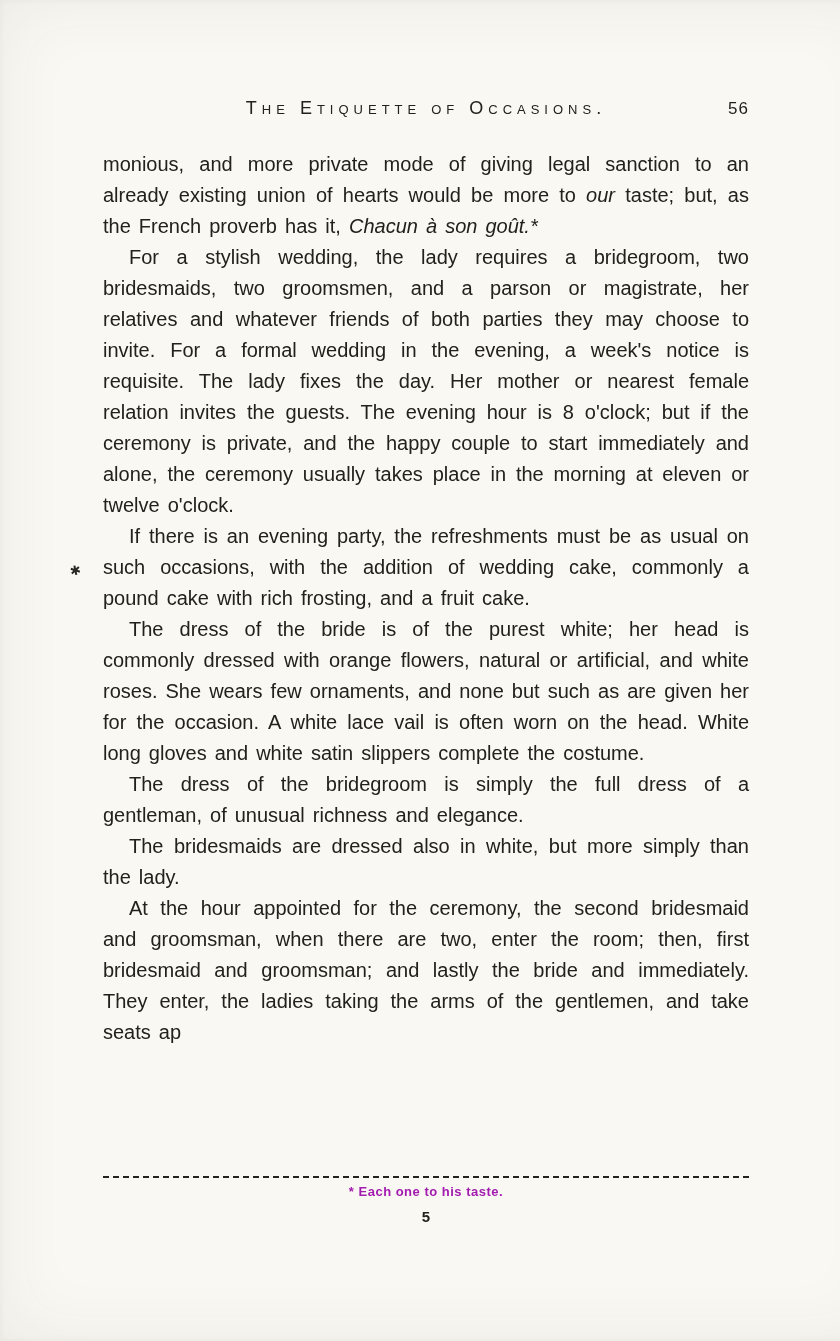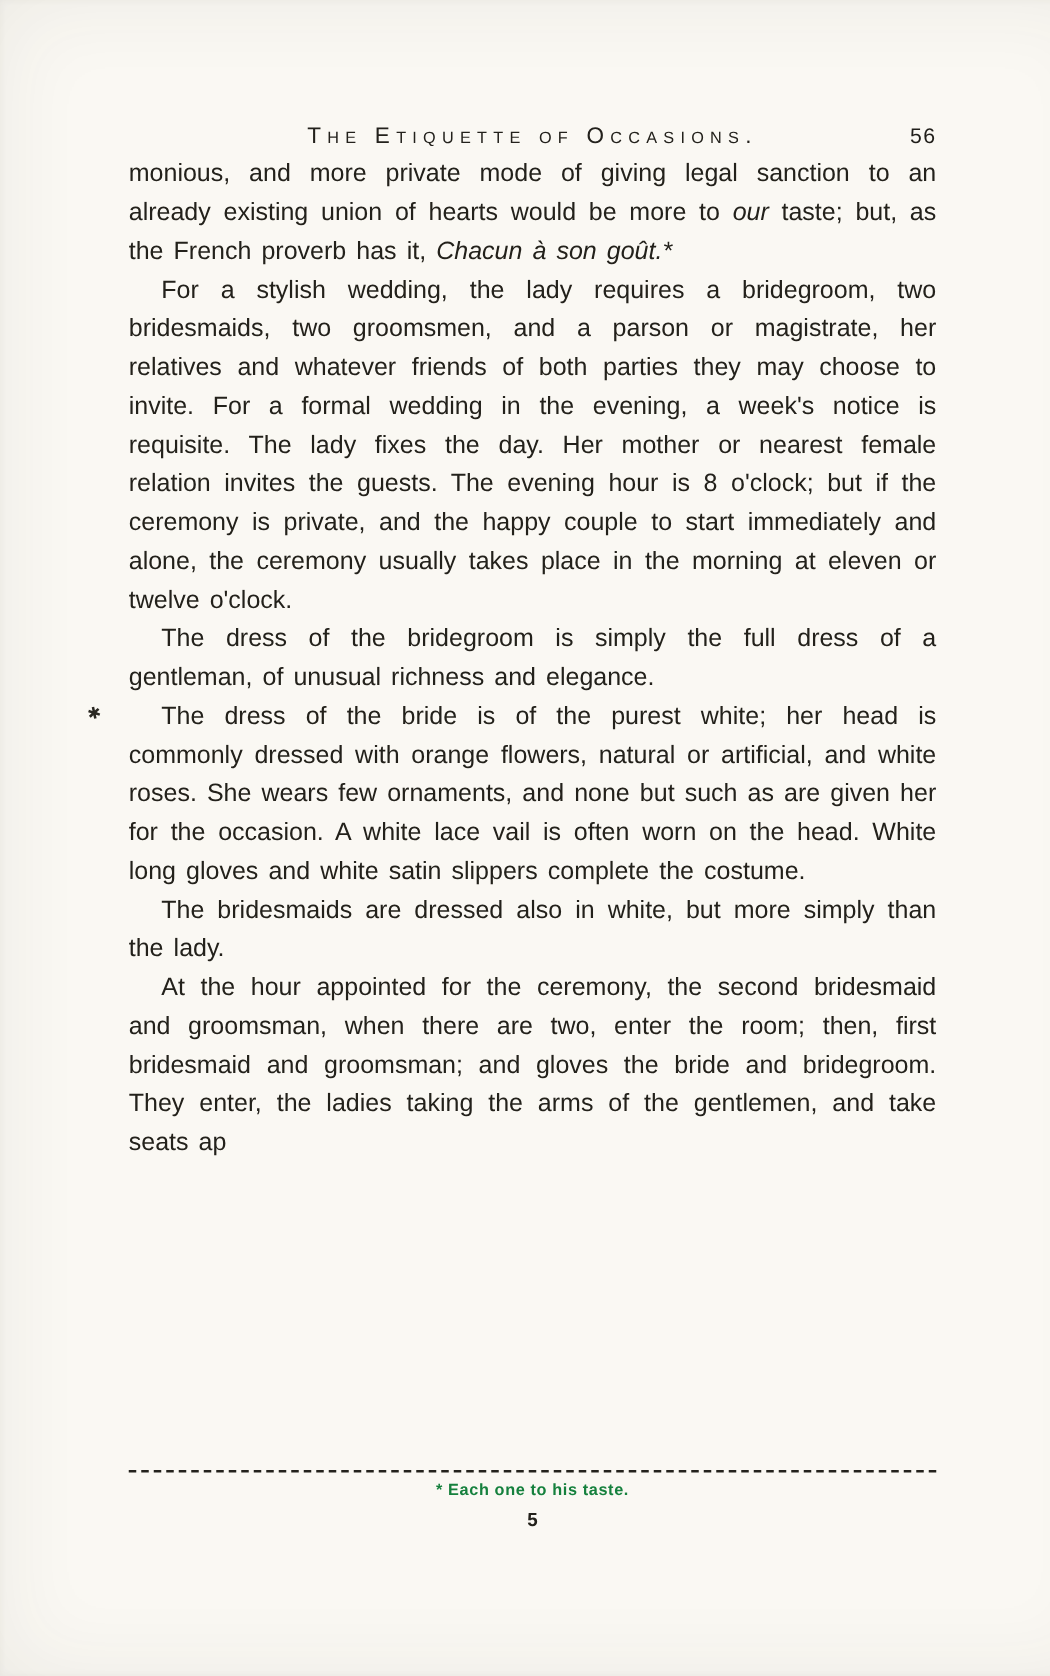--- a/index.html
+++ b/index.html
@@ -33,20 +33,21 @@
     color: #23211c;
   }
   .running-header .pagenum {
     position: absolute;
     right: 0;
     top: 1px;
     font-size: 17px;
     letter-spacing: 1px;
   }
   .bodytext {
+    margin-top: 25px;
     font-size: 20px;
     line-height: 31px;
     text-align: justify;
     word-spacing: 2.5px;
     color: #23211b;
   }
   .bodytext p { margin: 0; }
   .bodytext p.indent { text-indent: 26px; }
   .bodytext em { font-style: italic; }
   .margin-mark {
@@ -67,45 +68,46 @@
   .footnote-rule {
     border-top: 2.5px dashed #24221d;
     width: 100%;
     height: 0;
     margin-bottom: 6px;
   }
   .footnote {
     font-size: 13px;
     font-weight: 700;
     letter-spacing: 0.5px;
-    color: #15803d;
+    color: #a21caf;
   }
   .signature {
     margin-top: 9px;
     font-size: 15px;
     font-weight: 700;
     color: #23211b;
   }
 </style>
 </head>
 <body>
 
 <div class="page">
   <div class="content">
     <div class="running-header">
       <span class="title">The Etiquette of Occasions.</span>
       <span class="pagenum">56</span>
     </div>
     <div class="bodytext">
         <p class=""><span>monious, and more private mode of giving legal sanction to an already existing union of hearts would be more to </span><em>our</em><span> taste; but, as the French proverb has it, </span><em>Chacun à son goût.*</em></p>
         <p class="indent"><span>For a stylish wedding, the lady requires a bridegroom, two bridesmaids, two groomsmen, and a parson or magistrate, her relatives and whatever friends of both parties they may choose to invite. For a formal wedding in the evening, a week's notice is requisite. The lady fixes the day. Her mother or nearest female relation invites the guests. The evening hour is 8 o'clock; but if the ceremony is private, and the happy couple to start immediately and alone, the ceremony usually takes place in the morning at eleven or twelve o'clock.</span></p>
+        <p class="indent"><span>If there is an evening party, the refreshments must be as usual on such occasions, with the addition of wedding cake, commonly a pound cake with rich frosting, and a fruit cake.</span></p>
+        <p class="indent"><span>The dress of the bride is of the purest white; her head is commonly dressed with orange flowers, natural or artificial, and white roses. She wears few ornaments, and none but such as are given her for the occasion. A white lace vail is often worn on the head. White long gloves and white satin slippers complete the costume.</span></p>
         <p class="indent"><span>The dress of the bridegroom is simply the full dress of a gentleman, of unusual richness and elegance.</span></p>
-        <p class="indent"><span>The dress of the bride is of the purest white; her head is commonly dressed with orange flowers, natural or artificial, and white roses. She wears few ornaments, and none but such as are given her for the occasion. A white lace vail is often worn on the head. White long gloves and white satin slippers complete the costume.</span></p>
         <p class="indent"><span>The bridesmaids are dressed also in white, but more simply than the lady.</span></p>
-        <p class="indent"><span>At the hour appointed for the ceremony, the second bridesmaid and groomsman, when there are two, enter the room; then, first bridesmaid and groomsman; and gloves the bride and bridegroom. They enter, the ladies taking the arms of the gentlemen, and take seats ap</span></p>
+        <p class="indent"><span>At the hour appointed for the ceremony, the second bridesmaid and groomsman, when there are two, enter the room; then, first bridesmaid and groomsman; and lastly the bride and immediately. They enter, the ladies taking the arms of the gentlemen, and take seats ap</span></p>
       </div>
   </div>
 
   <span class="margin-mark">✱</span>
 
   <div class="page-footer">
     <div class="footnote-rule"></div>
     <div class="footnote">* Each one to his taste.</div>
     <div class="signature">5</div>
   </div>

